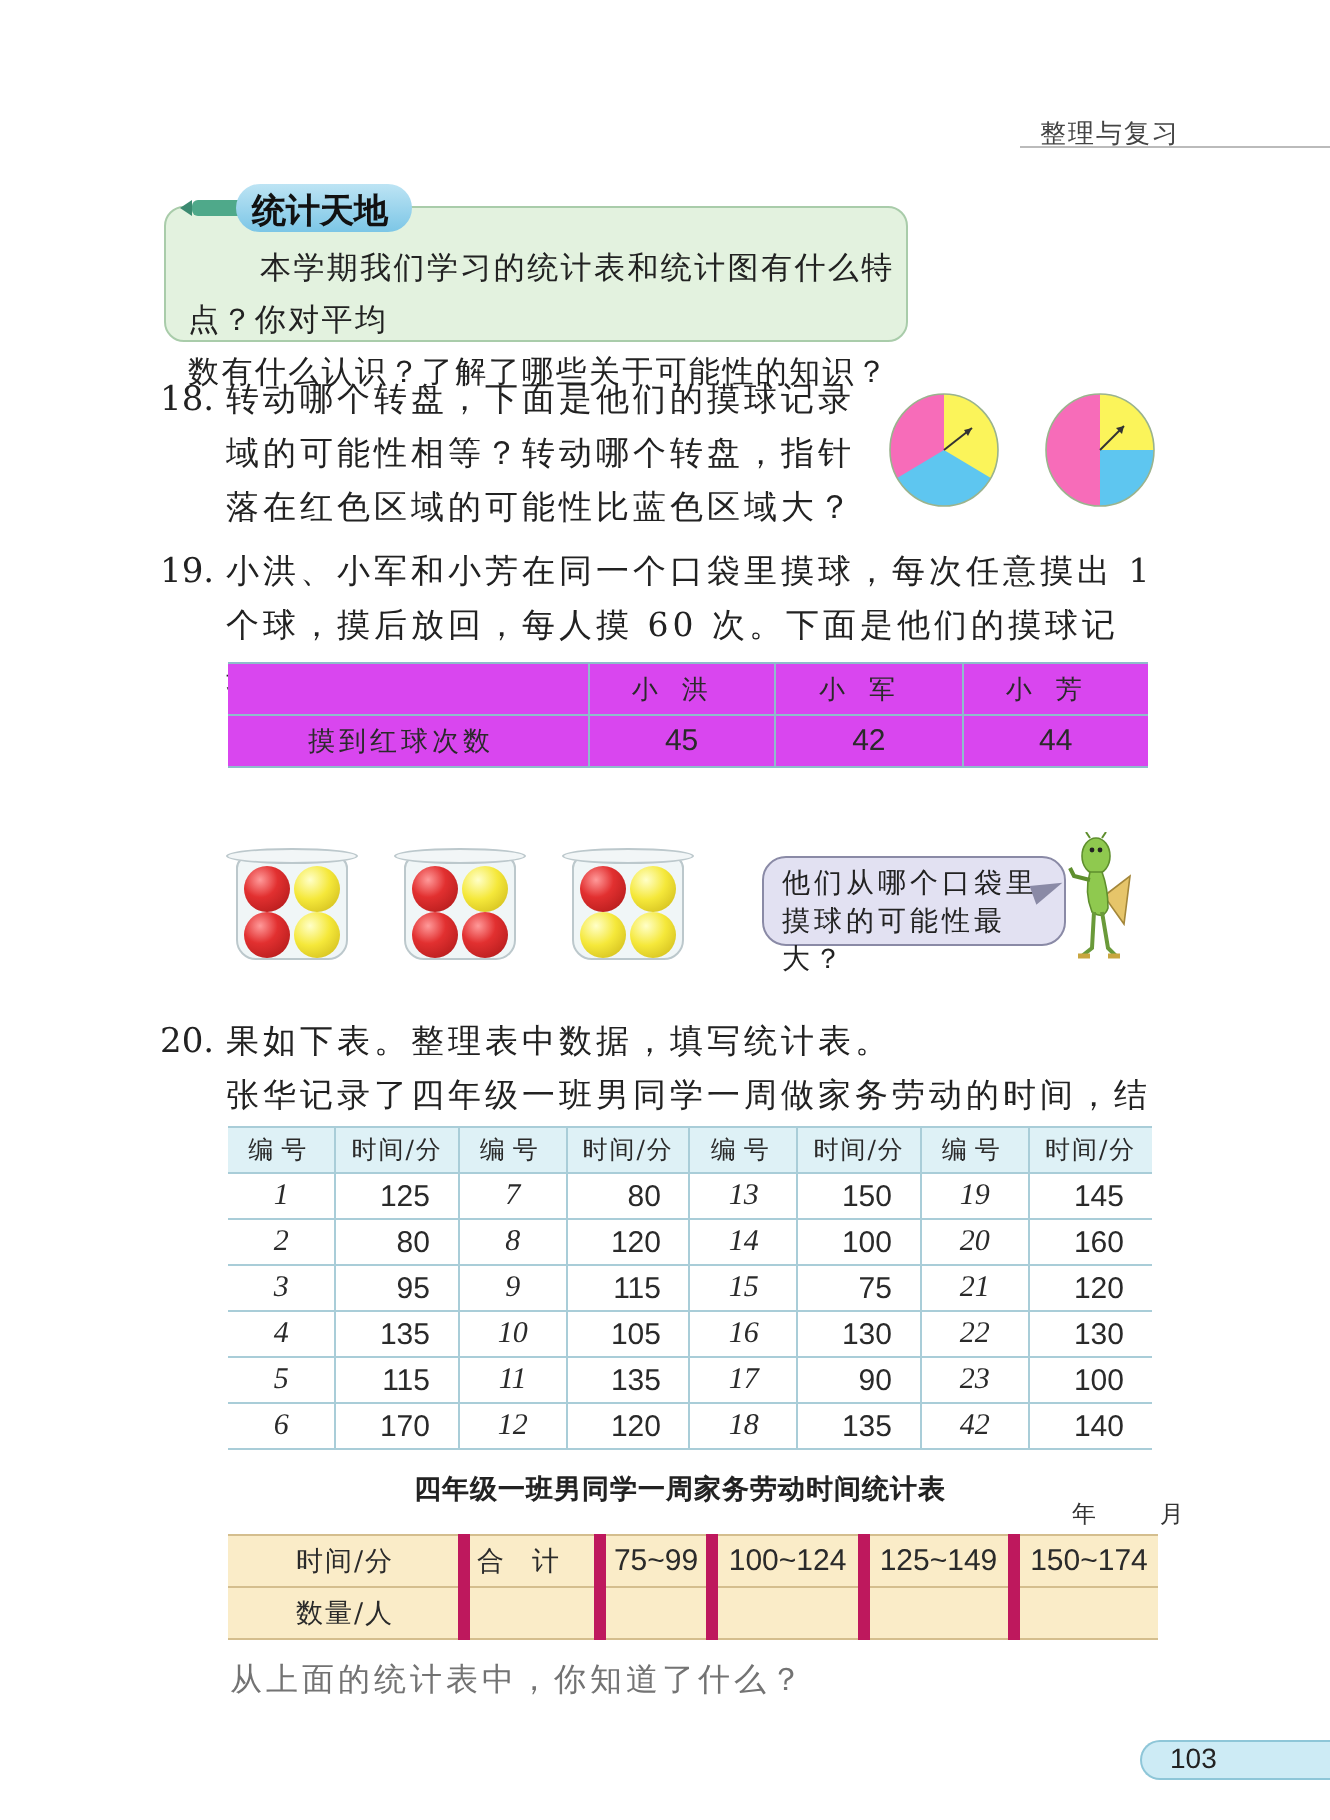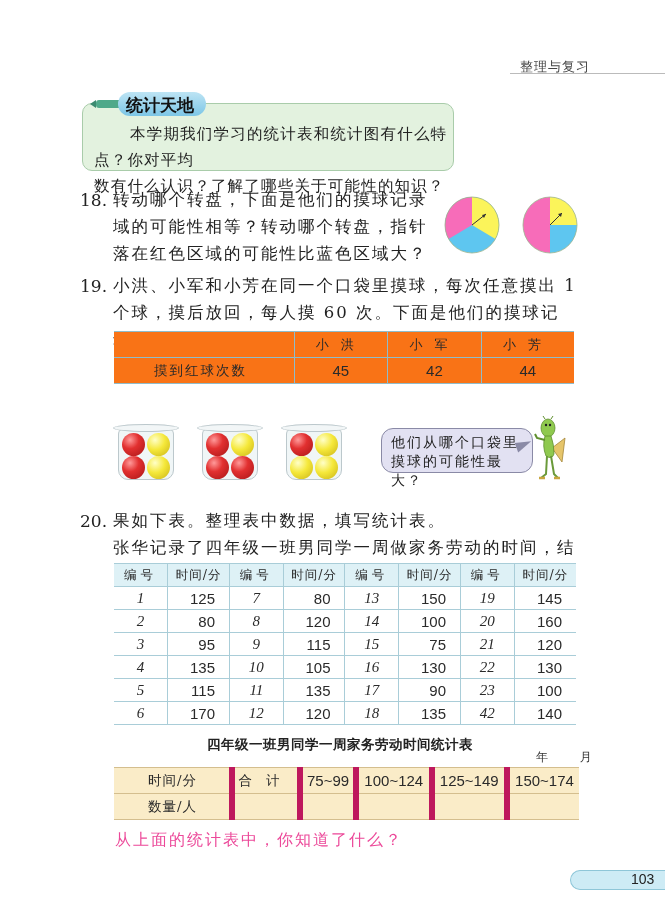--- a/index.html
+++ b/index.html
@@ -16,21 +16,21 @@
   .tip-title { position: absolute; left: 126px; top: 94px; font-family: "DejaVu Sans", sans-serif; font-weight: bold; font-size: 17px; color: #111; letter-spacing: 0px; }
   .tip-text { position: absolute; left: 94px; top: 121px; width: 360px; font-size: 15.5px; line-height: 26px; color: #222; letter-spacing: 1.2px; }
   .tip-text .indent { display: inline-block; width: 36px; }
 
   .q-num { position: absolute; font-size: 17px; color: #222; }
   .q-text { position: absolute; font-size: 16.5px; line-height: 27px; color: #222; letter-spacing: 2px; }
 
   .spinner { position: absolute; }
 
   table { border-collapse: collapse; position: absolute; }
-  .t19 { left: 114px; top: 331px; width: 460px; background: #f97316; font-size: 14px; }
+  .t19 { left: 114px; top: 331px; width: 460px; background: #d946ef; font-size: 14px; }
   .t19 td { border-top: 1px solid #8fbccb; border-bottom: 1px solid #8fbccb; height: 26px; text-align: center; }
   .t19 td + td { border-left: 1px solid #8fbccb; }
   .t19 .lbl { text-align: left; padding-left: 40px; width: 180px; font-size: 13.5px; letter-spacing: 2px; }
   .t19 .num { font-family: "Liberation Sans", sans-serif; font-size: 15px; }
   .t19 .hd { font-size: 13px; letter-spacing: 12px; }
 
   .bag { position: absolute; width: 56px; height: 52px; border: 1px solid #bcc8cc; border-radius: 6px 6px 10px 10px; background: rgba(230,240,242,0.6); }
   .bag .rim { position: absolute; left: -6px; top: -5px; width: 66px; height: 8px; border: 1px solid #bcc8cc; border-radius: 50%; background: #f2f6f7; }
   .ball { position: absolute; width: 23px; height: 23px; border-radius: 50%; }
   .ball.red { background: radial-gradient(circle at 35% 30%, #ff9a9a 0%, #e23030 40%, #a81616 100%); }
@@ -52,24 +52,24 @@
   .summary-date { position: absolute; left: 536px; top: 749px; font-size: 12px; color: #333; letter-spacing: 14px; }
 
   .t-sum { left: 114px; top: 767px; width: 465px; background: #faecc8; font-size: 14px; }
   .t-sum td { height: 26px; border-bottom: 1px solid #d4be8e; text-align: center; }
   .t-sum tr:first-child td { border-top: 1px solid #d4be8e; }
   .t-sum td + td { border-left: 6px solid #be185d; }
   .t-sum .lbl { text-align: left; padding-left: 34px; width: 118px; font-size: 13.5px; letter-spacing: 1px; }
   .t-sum .rng { font-family: "Liberation Sans", sans-serif; font-size: 15px; }
   .t-sum .tot { letter-spacing: 14px; font-size: 13.5px; width: 68px; }
 
-  .closing-q { position: absolute; left: 115px; top: 830px; font-size: 16px; letter-spacing: 2px; color: #ec4899; }
+  .closing-q { position: absolute; left: 115px; top: 830px; font-size: 16px; letter-spacing: 2px; color: #737373; }
 
   .page-tab { position: absolute; left: 570px; top: 870px; width: 95px; height: 20px; background: #cdebf5; border: 1px solid #8ec6d8; border-right: none; border-radius: 10px 0 0 10px; }
-  .page-num { position: absolute; left: 585px; top: 871px; font-family: "Liberation Sans", sans-serif; font-size: 14px; color: #222; margin-left: 46px; }
+  .page-num { position: absolute; left: 585px; top: 871px; font-family: "Liberation Sans", sans-serif; font-size: 14px; color: #222; }
 </style>
 </head>
 <body>
 
 <div class="header-section">整理与复习</div>
 <div class="header-rule"></div>
 
 <div class="tip-box"></div>
 <div class="tip-pencil"></div>
 <div class="tip-badge"></div>

